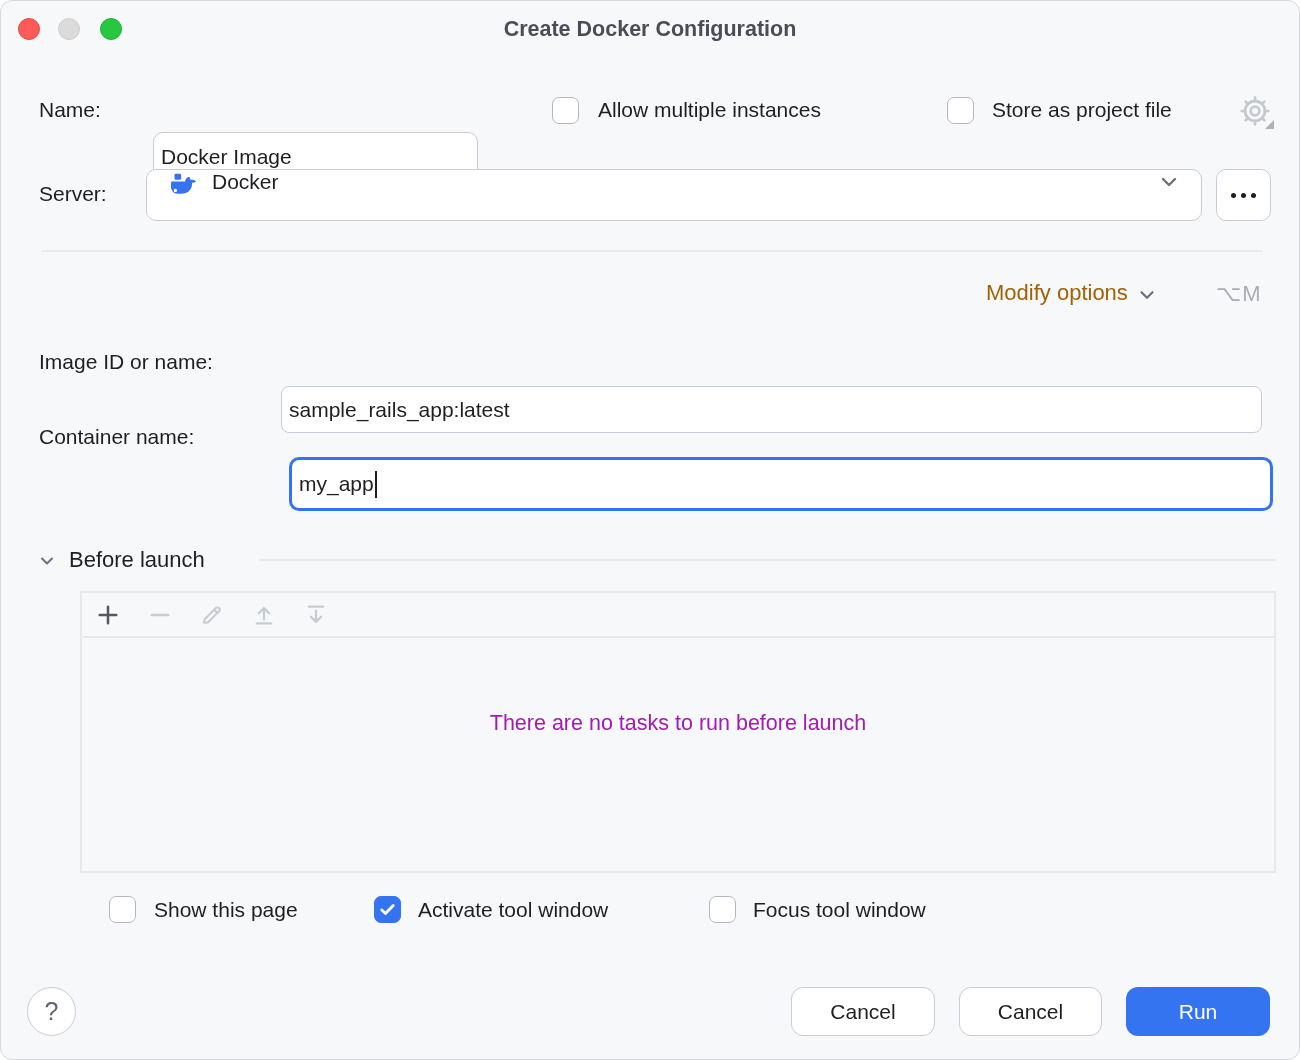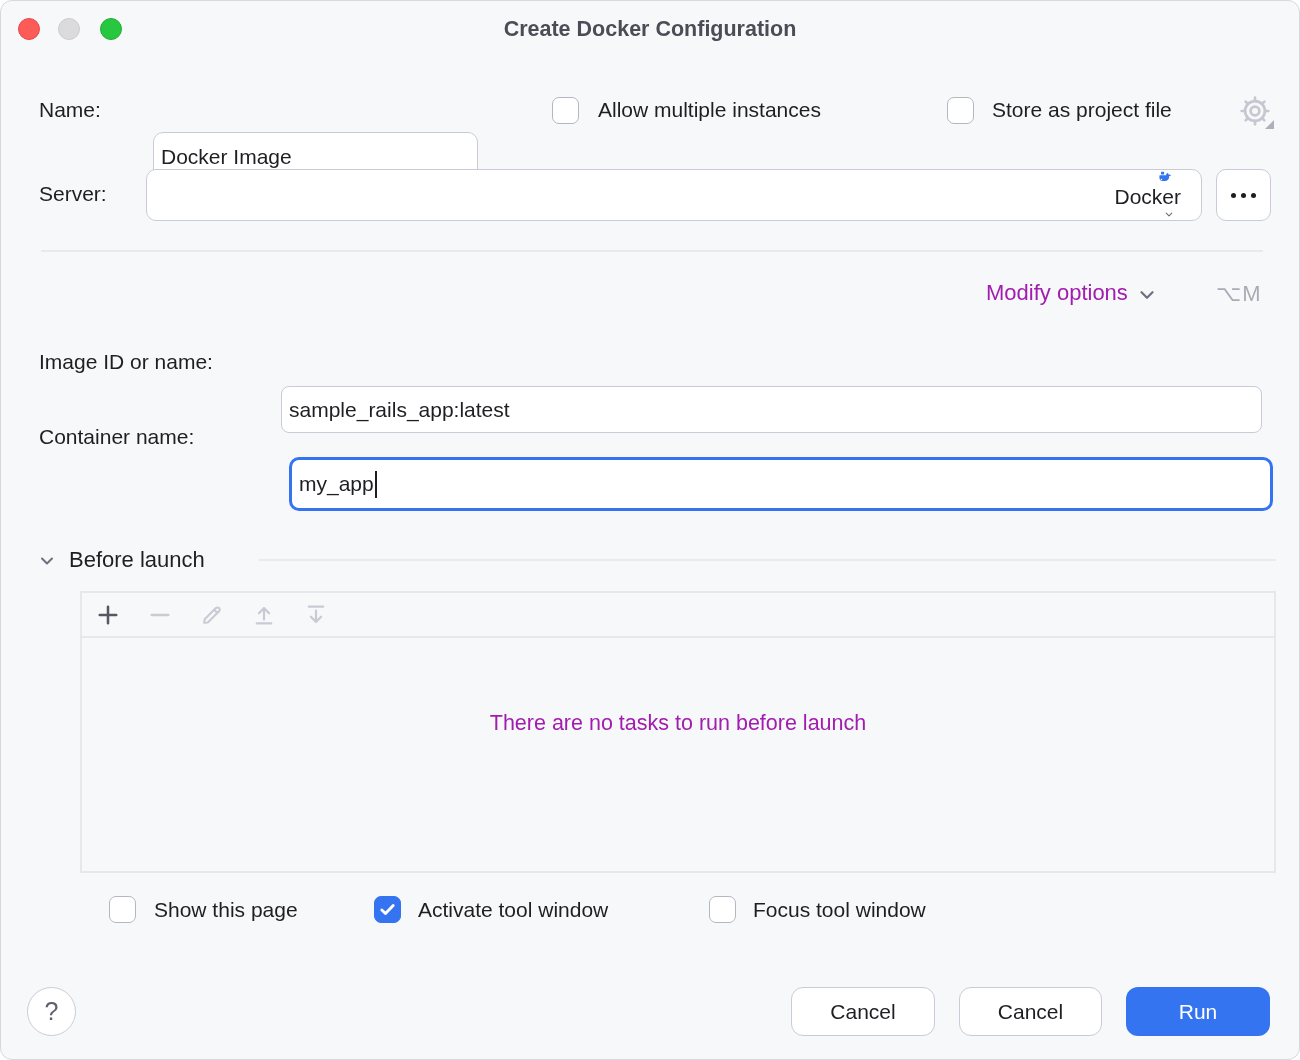--- a/index.html
+++ b/index.html
@@ -19,32 +19,32 @@
   
   .lbl{position:absolute;font-size:21px;color:#1E1F22;white-space:nowrap;}
   .input{position:absolute;background:#fff;border:1.5px solid #C9CCD6;border-radius:10px;
     font-size:21px;color:#1E1F22;display:flex;align-items:center;padding-left:7px;white-space:nowrap;margin-top:47px;}
   .cbox{position:absolute;width:27px;height:27px;background:#fff;border:1.5px solid #B4B7C1;border-radius:7px;}
   .cbox svg{display:none;}
   .cbox.checked{background:#3574F0;border-color:#3574F0;}
   .cbox.checked svg{display:block;margin:3px auto 0;}
   
   .select{position:absolute;left:145px;top:168px;width:1056px;height:52px;background:#fff;
-    border:1.5px solid #C9CCD6;border-radius:10px;display:flex;align-items:flex-end;padding:0 20px;flex-direction:column;}
+    border:1.5px solid #C9CCD6;border-radius:10px;display:flex;align-items:flex-start;padding:0 20px;}
   .select .val{font-size:21px;color:#1E1F22;margin-left:13px;flex:1;}
   .more-btn{position:absolute;left:1215px;top:168px;width:55px;height:52px;background:#fff;
     border:1.5px solid #C9CCD6;border-radius:10px;display:flex;align-items:center;justify-content:center;}
   .dots{display:flex;gap:5px;}
   .dots i{width:5px;height:5px;border-radius:50%;background:#1E1F22;}
   
   .divider{position:absolute;left:40px;top:249px;width:1222px;height:2px;background:#E9EAEF;}
   .bl-line{position:absolute;left:258px;top:558px;width:1017px;height:2px;background:#E9EAEF;}
   
   .modify{position:absolute;left:985px;top:279px;display:flex;align-items:center;cursor:pointer;}
-  .modify .txt{font-size:22px;color:#a21caf;}
+  .modify .txt{font-size:22px;color:#a16207;}
   .shortcut{position:absolute;left:1215px;top:280px;font-size:22px;color:#A9ACB6;letter-spacing:1px;}
   
   .panel{position:absolute;left:79px;top:590px;width:1196px;height:282px;border:2px solid #E6E8EE;background:#F7F8FA;}
   .ptoolbar{position:absolute;left:0;top:0;width:100%;height:45px;border-bottom:2px solid #E6E8EE;display:flex;align-items:center;padding-left:10px;}
   .tbtn{width:32px;height:32px;margin-right:20px;display:flex;align-items:center;justify-content:center;border-radius:6px;}
   .empty{position:absolute;left:0;top:118px;width:100%;text-align:center;font-size:21.5px;color:#a21caf;}
   
   .btn{position:absolute;height:49px;border-radius:12px;font-size:21px;display:flex;align-items:center;justify-content:center;cursor:pointer;}
   .btn.sec{background:#fff;border:1.5px solid #C9CCD6;color:#1E1F22;}
   .btn.pri{background:#3574F0;color:#fff;border:none;}

